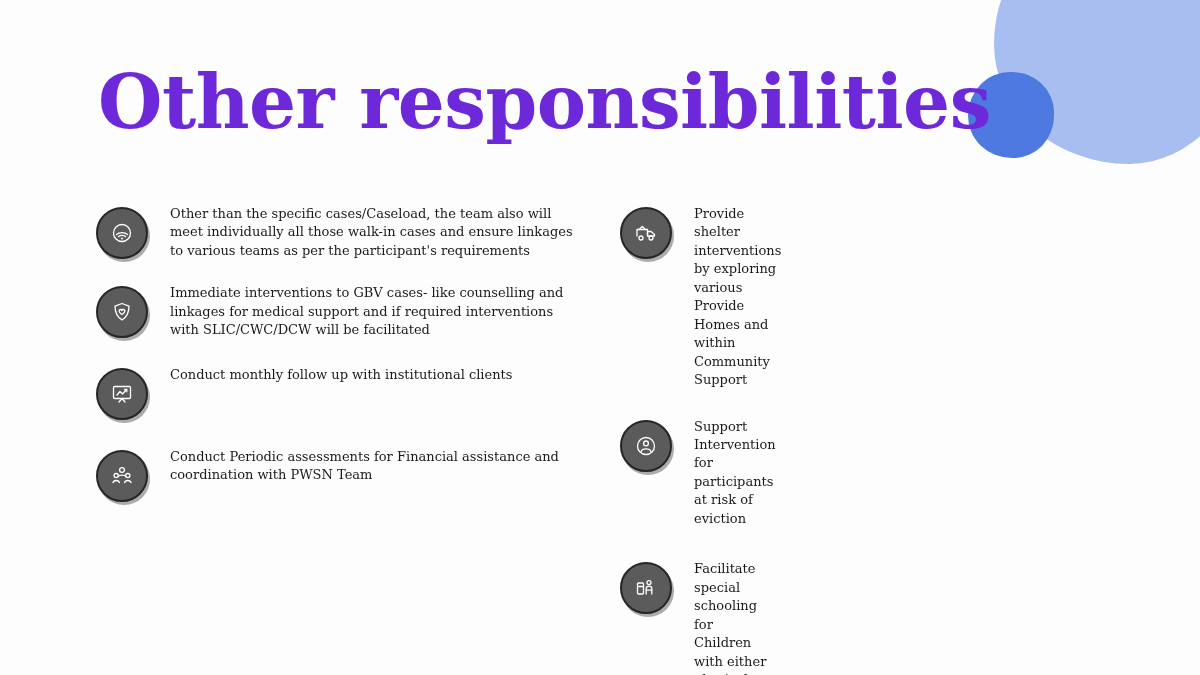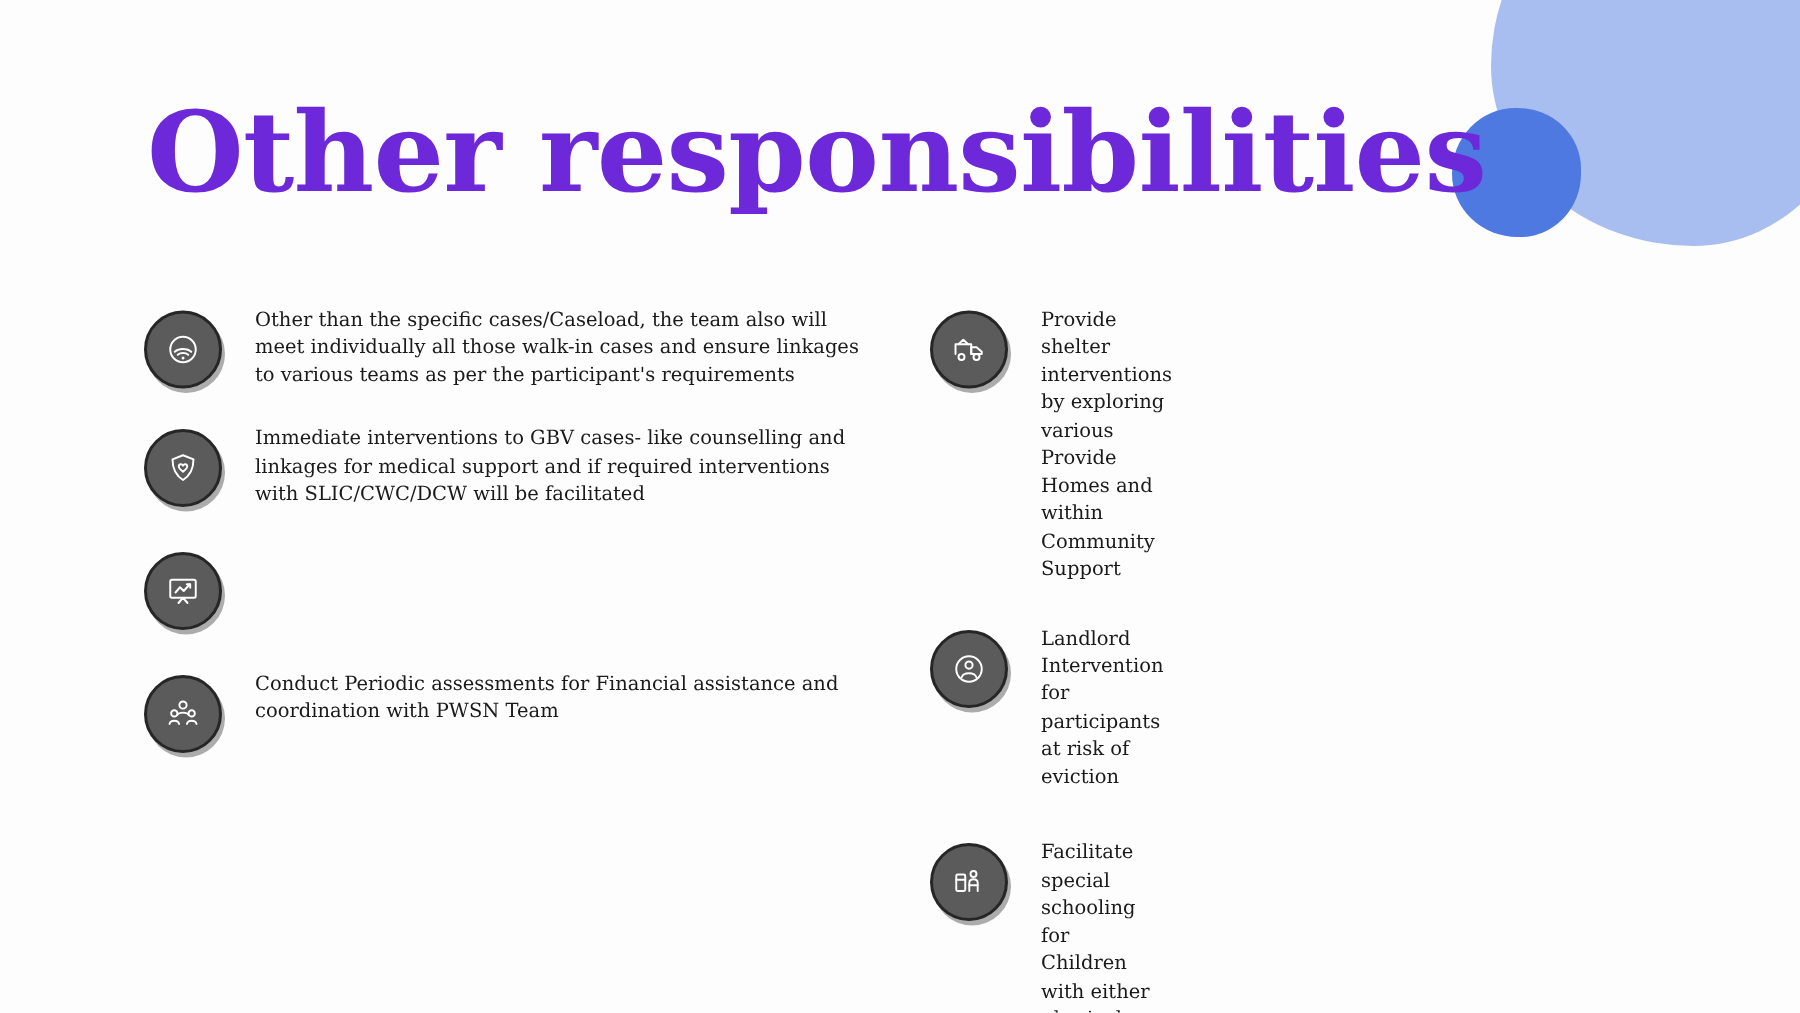--- a/index.html
+++ b/index.html
@@ -163,20 +163,21 @@
 
       <div class="item">
         <div class="item-icon">
           <svg width="26" height="26" viewBox="0 0 26 26" fill="none" stroke="#ffffff" stroke-width="1.3" stroke-linecap="round" stroke-linejoin="round">
             <rect x="4.5" y="5.5" width="17" height="12" rx="1.2"></rect>
             <path d="M10 21 L13 17.5 L16 21"></path>
             <path d="M8 14 L11 10.5 L13.5 13 L17.5 8.5"></path>
             <path d="M15.5 8.5 H17.8 V10.8"></path>
           </svg>
         </div>
+        <div class="item-text">Conduct monthly follow up with institutional clients</div>
       </div>
 
       <div class="item">
         <div class="item-icon">
           <svg width="26" height="26" viewBox="0 0 26 26" fill="none" stroke="#ffffff" stroke-width="1.3" stroke-linecap="round" stroke-linejoin="round">
             <circle cx="13" cy="7" r="2.4"></circle>
             <circle cx="7.2" cy="12.6" r="2.1"></circle>
             <circle cx="18.8" cy="12.6" r="2.1"></circle>
             <path d="M9.3 13.5 C10.2 11.6 15.8 11.6 16.7 13.5"></path>
             <path d="M4 19.6 C4.7 16.8 9.7 16.8 10.4 19.6"></path>
@@ -204,21 +205,21 @@
       </div>
 
       <div class="item">
         <div class="item-icon">
           <svg width="26" height="26" viewBox="0 0 26 26" fill="none" stroke="#ffffff" stroke-width="1.3" stroke-linecap="round" stroke-linejoin="round">
             <circle cx="13" cy="13" r="8.5"></circle>
             <circle cx="13" cy="10.4" r="2.4"></circle>
             <path d="M8.2 18.4 C9 14.9 17 14.9 17.8 18.4"></path>
           </svg>
         </div>
-        <div class="item-text">Landlord Intervention for participants at risk of eviction</div>
+        <div class="item-text">Support Intervention for participants at risk of eviction</div>
       </div>
 
       <div class="item">
         <div class="item-icon">
           <svg width="26" height="26" viewBox="0 0 26 26" fill="none" stroke="#ffffff" stroke-width="1.3" stroke-linecap="round" stroke-linejoin="round">
             <rect x="4.5" y="8" width="6" height="11" rx="1"></rect>
             <path d="M4.5 11.5 H10.5"></path>
             <circle cx="16" cy="7.6" r="2"></circle>
             <path d="M13.2 19 V13.6 C13.2 12.2 14.2 11.2 16 11.2 C17.8 11.2 18.8 12.2 18.8 13.6 V19"></path>
             <path d="M13.2 15.2 H18.8"></path>

